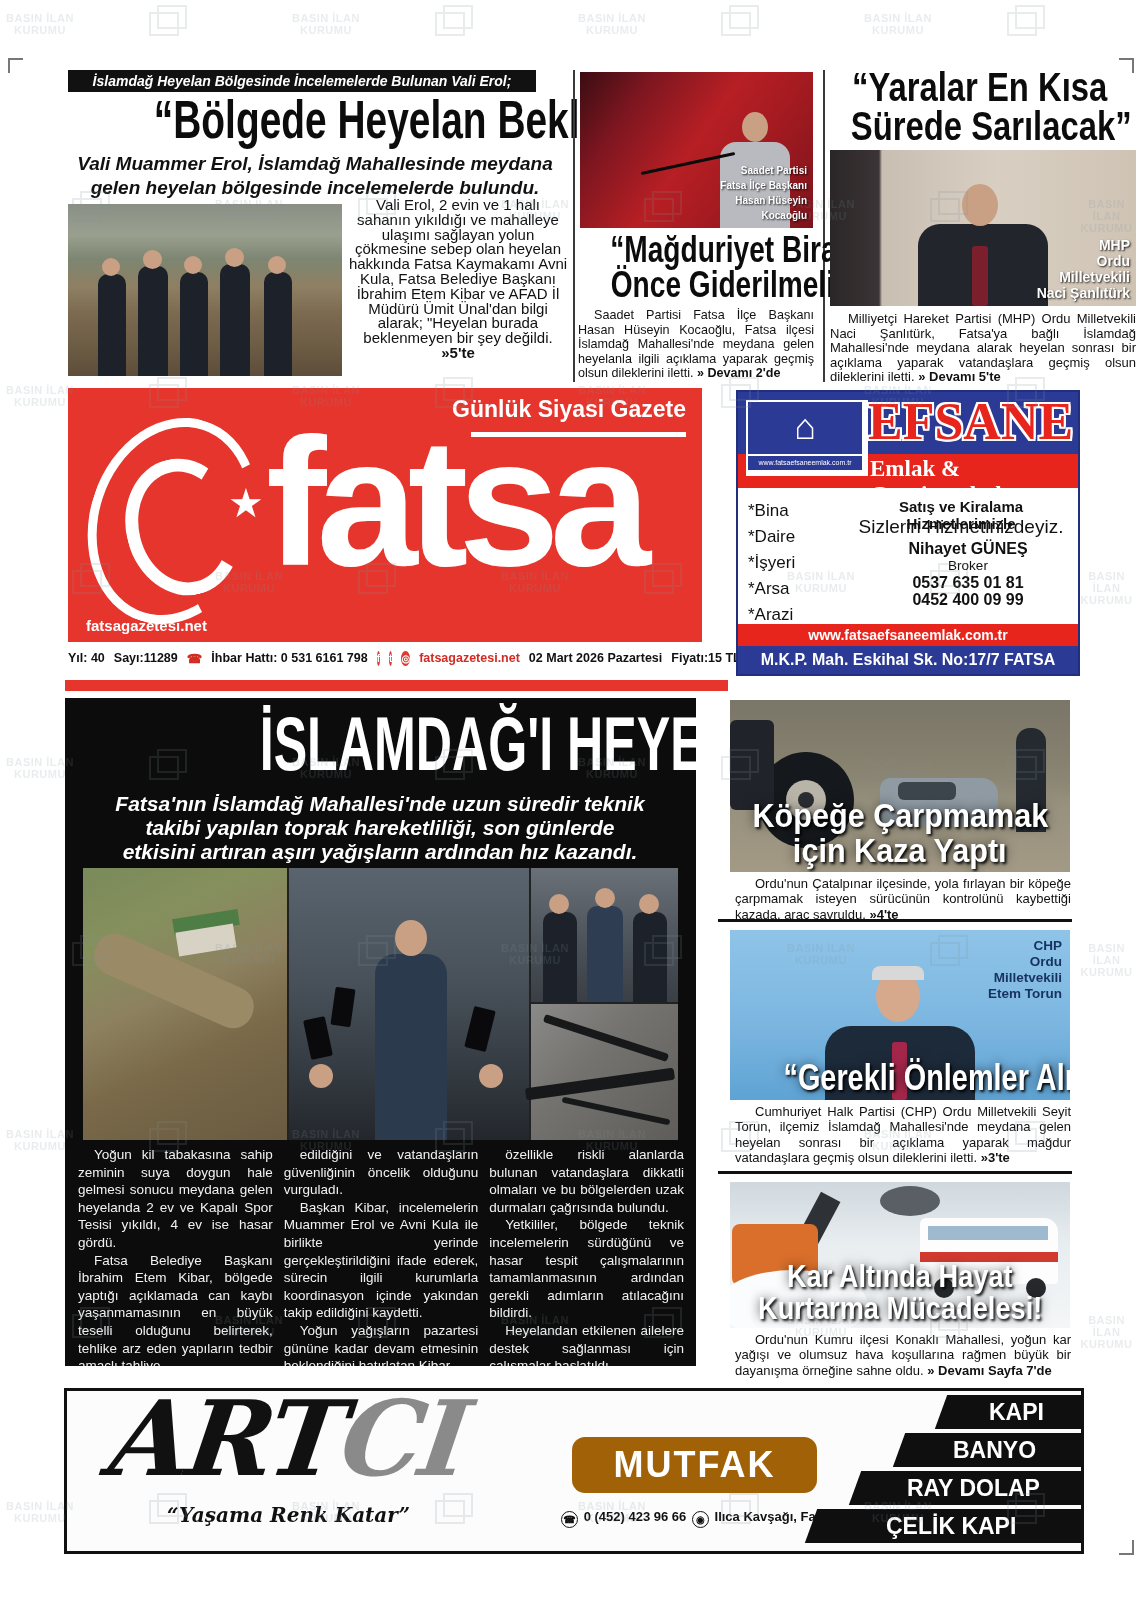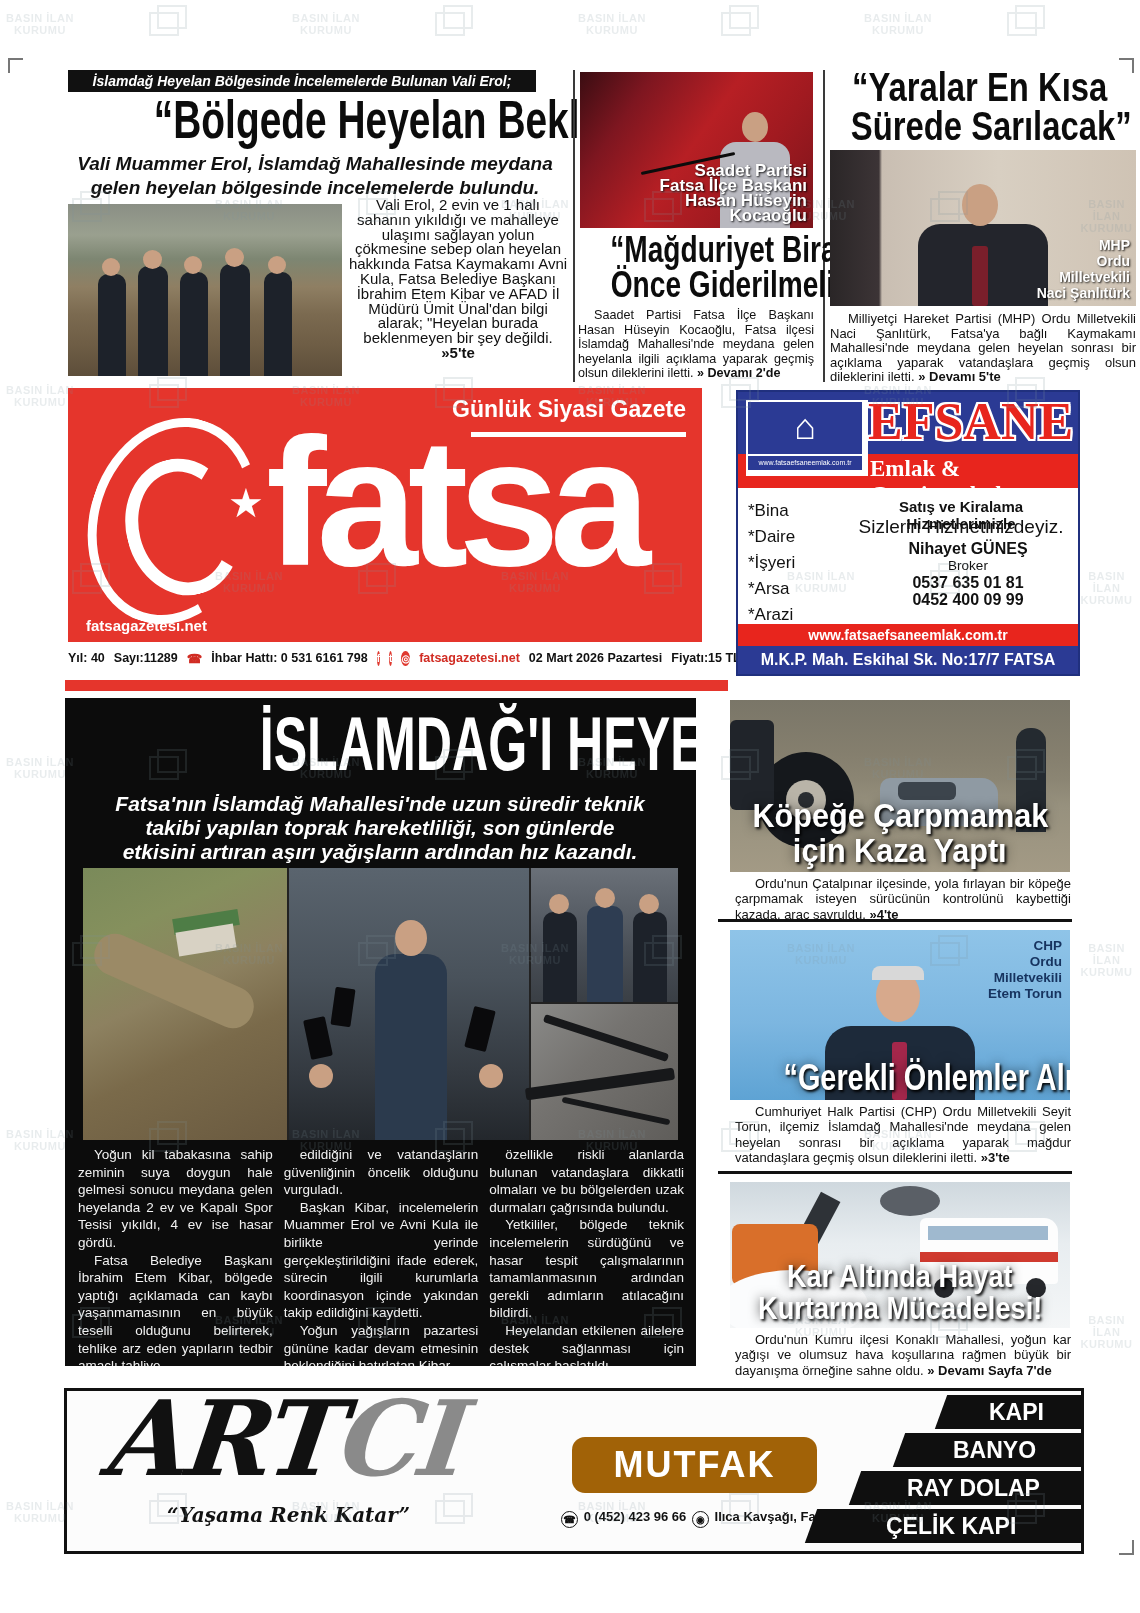--- a/index.html
+++ b/index.html
@@ -14,21 +14,21 @@
                font-size:54px;line-height:54px;color:#0c0c0c;}
   .tl-sub{left:60px;top:152px;width:510px;text-align:center;font-weight:bold;font-style:italic;
           font-size:19px;line-height:24px;}
   .tl-photo{left:68px;top:204px;width:274px;height:172px;overflow:hidden;
             background:linear-gradient(180deg,#8a8f85 0%,#9aa08f 18%,#7d8672 32%,#8f7f63 48%,#7b6a50 64%,#6e5d45 82%,#5d4e3a 100%);}
   .tl-body{left:348px;top:198px;width:220px;font-size:15px;line-height:14.8px;text-align:center;}
   .vdiv{top:70px;width:2px;height:312px;background:#3a3a3a;}
   .mid-photo{left:580px;top:72px;width:233px;height:156px;overflow:hidden;
              background:linear-gradient(125deg,#3a0d12 0%,#7e1620 22%,#b71f24 48%,#a11a20 70%,#7c141b 100%);}
   .photo-cap{position:absolute;right:6px;bottom:5px;text-align:right;color:#fff;font-weight:bold;
-             font-size:17px;line-height:15px;text-shadow:1px 1px 2px rgba(0,0,0,.85);}
+             font-size:10px;line-height:15px;text-shadow:1px 1px 2px rgba(0,0,0,.85);}
   .mid-headline{left:576px;top:232px;width:240px;text-align:center;font-weight:bold;
                 font-size:36px;line-height:35px;color:#0c0c0c;}
   .mid-body{left:578px;top:308px;width:236px;font-size:12.6px;line-height:14.6px;
             text-align:justify;text-indent:16px;}
   .tr-headline{left:820px;top:68px;width:320px;text-align:center;font-weight:bold;
                font-size:40px;line-height:39px;color:#0c0c0c;}
   .tr-photo{left:830px;top:150px;width:306px;height:156px;overflow:hidden;
             background:linear-gradient(90deg,#2a2627 0%,#3c3436 16%,#c9beb2 17%,#d8cfc2 55%,#cfc3b4 100%);}
   .tr-body{left:830px;top:312px;width:306px;font-size:13px;line-height:14.6px;
            text-align:justify;text-indent:18px;}
@@ -211,21 +211,21 @@
     <div class="sil" style="left:88px;top:74px;width:130px;height:82px;background:#23252c;border-radius:22px 22px 0 0;"></div>
     <div class="crack" style="left:142px;top:96px;width:16px;height:60px;background:#7a1f2b;"></div>
     <div class="head" style="left:132px;top:34px;width:36px;height:42px;"></div>
     <div class="photo-cap" style="font-size:14px;line-height:16px;">
       <div>MHP</div>
       <div>Ordu</div>
       <div>Milletvekili</div>
       <div>Naci Şanlıtürk</div>
     </div>
   </div>
-  <p class="abs tr-body" style="margin:0;"><span>Milliyetçi Hareket Partisi (MHP) Ordu Milletvekili Naci Şanlıtürk, Fatsa'ya bağlı Kaymakamı Mahallesi'nde meydana gelen heyelan sonrası bir açıklama yaparak vatandaşlara geçmiş olsun dileklerini iletti.</span> <span class="more">» Devamı 5'te</span></p>
+  <p class="abs tr-body" style="margin:0;"><span>Milliyetçi Hareket Partisi (MHP) Ordu Milletvekili Naci Şanlıtürk, Fatsa'ya bağlı İslamdağ Mahallesi'nde meydana alarak heyelan sonrası bir açıklama yaparak vatandaşlara geçmiş olsun dileklerini iletti.</span> <span class="more">» Devamı 5'te</span></p>
 
   <div class="abs mast">
     <div class="swoosh"></div>
     <div class="crescent"></div>
     <div class="mast-star">★</div>
     <div class="mast-word">fatsa</div>
     <div class="mast-tag">Günlük Siyasi Gazete</div>
     <div class="mast-underbar"></div>
     <div class="mast-site">fatsagazetesi.net</div>
   </div>

